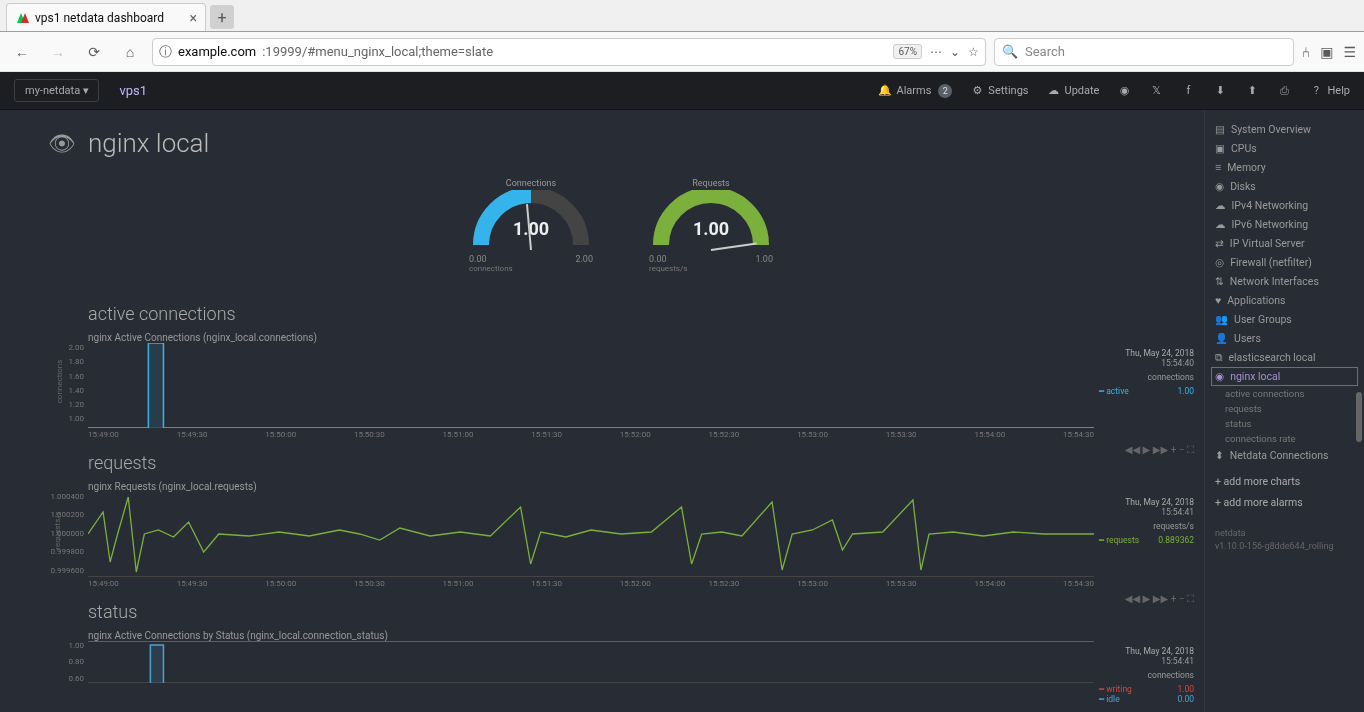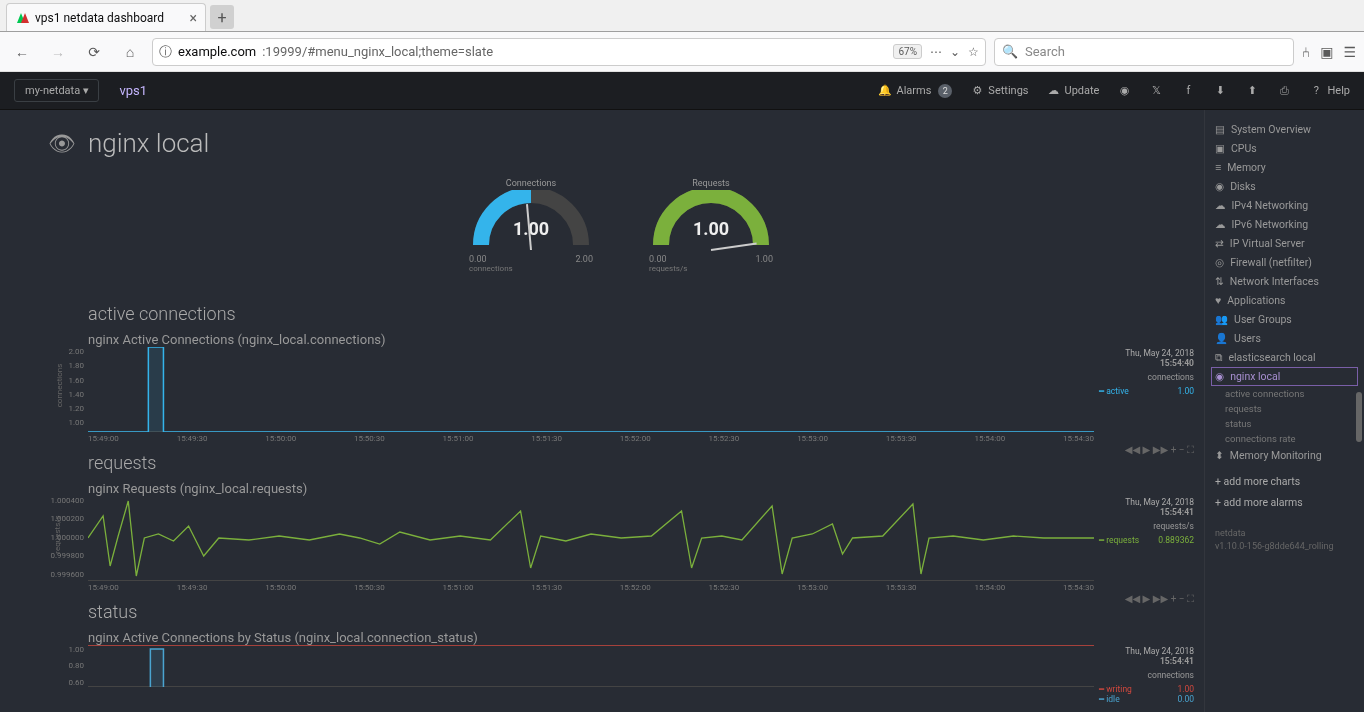--- a/index.html
+++ b/index.html
@@ -45,28 +45,28 @@
 .gauge{text-align:center;position:relative;width:140px}
 .gauge-label{font-size:9px;color:#999;margin-bottom:2px}
 .gauge-arc{width:120px;height:60px;margin:0 auto;position:relative}
 .gauge-value{position:absolute;top:28px;left:0;right:0;text-align:center;font-size:18px;color:#eee;font-weight:bold}
 .gauge-needle{position:absolute;bottom:0;left:50%;width:2px;height:46px;background:#ccc;transform-origin:bottom center}
 .gauge-range{display:flex;justify-content:space-between;font-size:9px;color:#888;padding:4px 8px 0}
 .gauge-sublabel{font-size:8px;color:#777;text-align:left;padding-left:8px}
 
 .subsection{font-size:18px;color:#aaa;font-weight:300;margin:10px 0 8px 40px}
 .chart{position:relative;height:110px;margin-bottom:10px}
-.chart-title{font-size:13px;color:#999;padding-left:40px}
+.chart-title{font-size:10px;color:#999;padding-left:40px}
 .chart-area{position:relative;height:85px;border-bottom:1px solid #444;margin-left:40px;margin-right:100px}
 .ylabel{position:absolute;left:-38px;font-size:8px;color:#777;width:34px;text-align:right}
 .yaxis-label{position:absolute;left:-50px;top:40%;transform:rotate(-90deg);font-size:8px;color:#666;transform-origin:center}
 .xlabels{display:flex;justify-content:space-between;font-size:8px;color:#777;margin-left:40px;margin-right:100px;padding-top:2px}
 .legend{position:absolute;right:0;top:16px;width:95px;font-size:8.5px;color:#999;text-align:right}
 .legend-date{color:#aaa}
-.legend-time{font-weight:bold}
+.legend-time{font-weight:normal}
 .legend-unit{margin:4px 0;color:#999}
 .legend-series{display:flex;justify-content:space-between}
 .chart-controls{position:absolute;right:0;bottom:-14px;display:flex;gap:4px;font-size:10px;color:#666}
 svg{display:block}
 
 .page-scrollbar{position:absolute;right:2px;top:50%;width:6px;height:50px;background:#666;border-radius:3px}
 </style>
 </head>
 <body>
 
@@ -351,21 +351,21 @@
       <div class="side-item active">
           <span>◉</span>
           <span>nginx local</span>
         </div>
       <div class="side-sub">active connections</div>
       <div class="side-sub">requests</div>
       <div class="side-sub">status</div>
       <div class="side-sub">connections rate</div>
       <div class="side-item">
           <span>⬍</span>
-          <span>Memory Monitoring</span>
+          <span>Netdata Connections</span>
         </div>
       <div class="side-hr"></div>
       <div class="side-more">+ <span>add more charts</span></div>
       <div class="side-more">+ <span>add more alarms</span></div>
       <div class="side-footer">
         <div class="side-hr"></div>
         <div>netdata</div>
         <div>v1.10.0-156-g8dde644_rolling</div>
       </div>
     </div>

